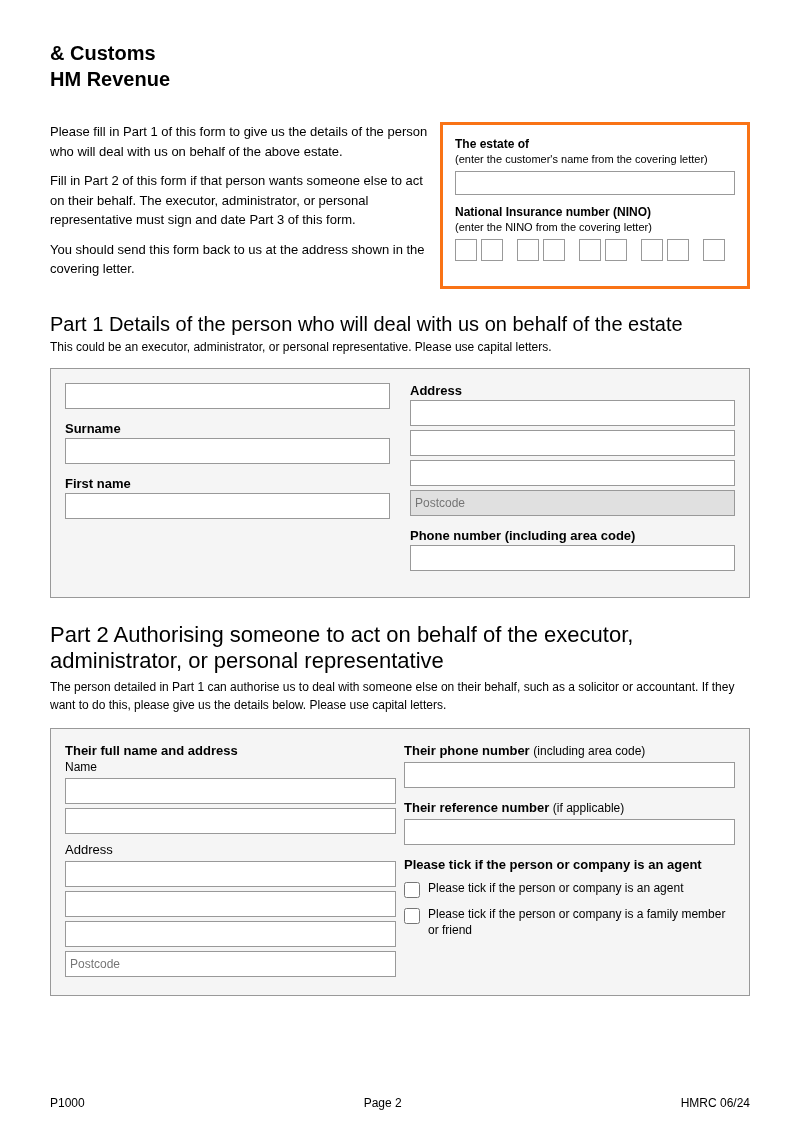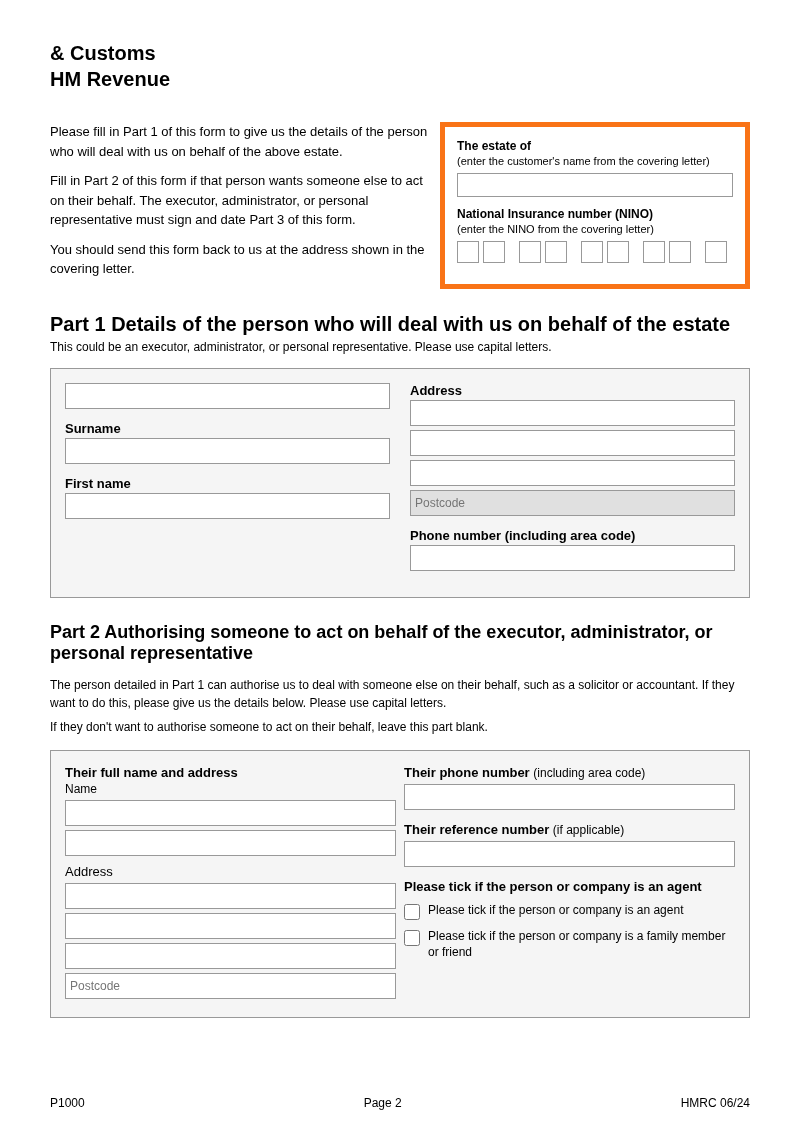--- a/index.html
+++ b/index.html
@@ -28,21 +28,21 @@
     .intro-text {
       flex: 1;
       font-size: 13px;
       line-height: 1.5;
     }
     .intro-text p {
       margin-bottom: 10px;
     }
     .intro-box {
       flex: 0 0 310px;
-      border: 5px solid #f97316;
+      border: 3px solid #f97316;
       padding: 12px;
       font-size: 12px;
     }
     .intro-box .field-label {
       font-weight: bold;
       margin-bottom: 2px;
     }
     .intro-box .field-sublabel {
       font-size: 11px;
       margin-bottom: 6px;
@@ -65,21 +65,21 @@
       width: 22px;
       height: 22px;
       border: 1px solid #999;
       display: inline-block;
     }
     .nino-spacer {
       width: 6px;
     }
     .part-title {
       font-size: 20px;
-      font-weight: bold;
+      font-weight: normal;
       margin-bottom: 4px;
       margin-top: 8px;
     }
     .part-subtitle {
       font-size: 12px;
       margin-bottom: 14px;
     }
     .form-box {
       border: 1px solid #999;
       padding: 14px;
@@ -304,24 +304,23 @@
         <div class="form-field">
           <label>
             <strong>Phone number</strong> <span>(including area code)</span>
           </label>
           <input type="text" style="">
         </div>
       </div>
     </div>
   </div>
 
-  <div class="part-title" style="font-size:18px; margin-bottom:12px;">Part 2 Authorising someone to act on behalf of the executor, administrator, or personal representative</div>
+  <div class="part-title" style="font-size:22px; margin-bottom:4px;">Part 2 Authorising someone to act on behalf of the executor, administrator, or personal representative</div>
   <div class="part2-description">
     <p>The person detailed in Part 1 can authorise us to deal with someone else on their behalf, such as a solicitor or accountant. If they want to do this, please give us the details below. Please use capital letters.</p>
-    <p>If they don't want to authorise someone to act on their behalf, leave this part blank.</p>
   </div>
 
   <div class="form-box-part2">
     <div class="part2-grid">
 
       <div class="part2-left">
         <div class="field-label">Their full name and address</div>
         <div class="field-name-label">Name</div>
         <input type="text" style="">
         <input type="text" style="">

